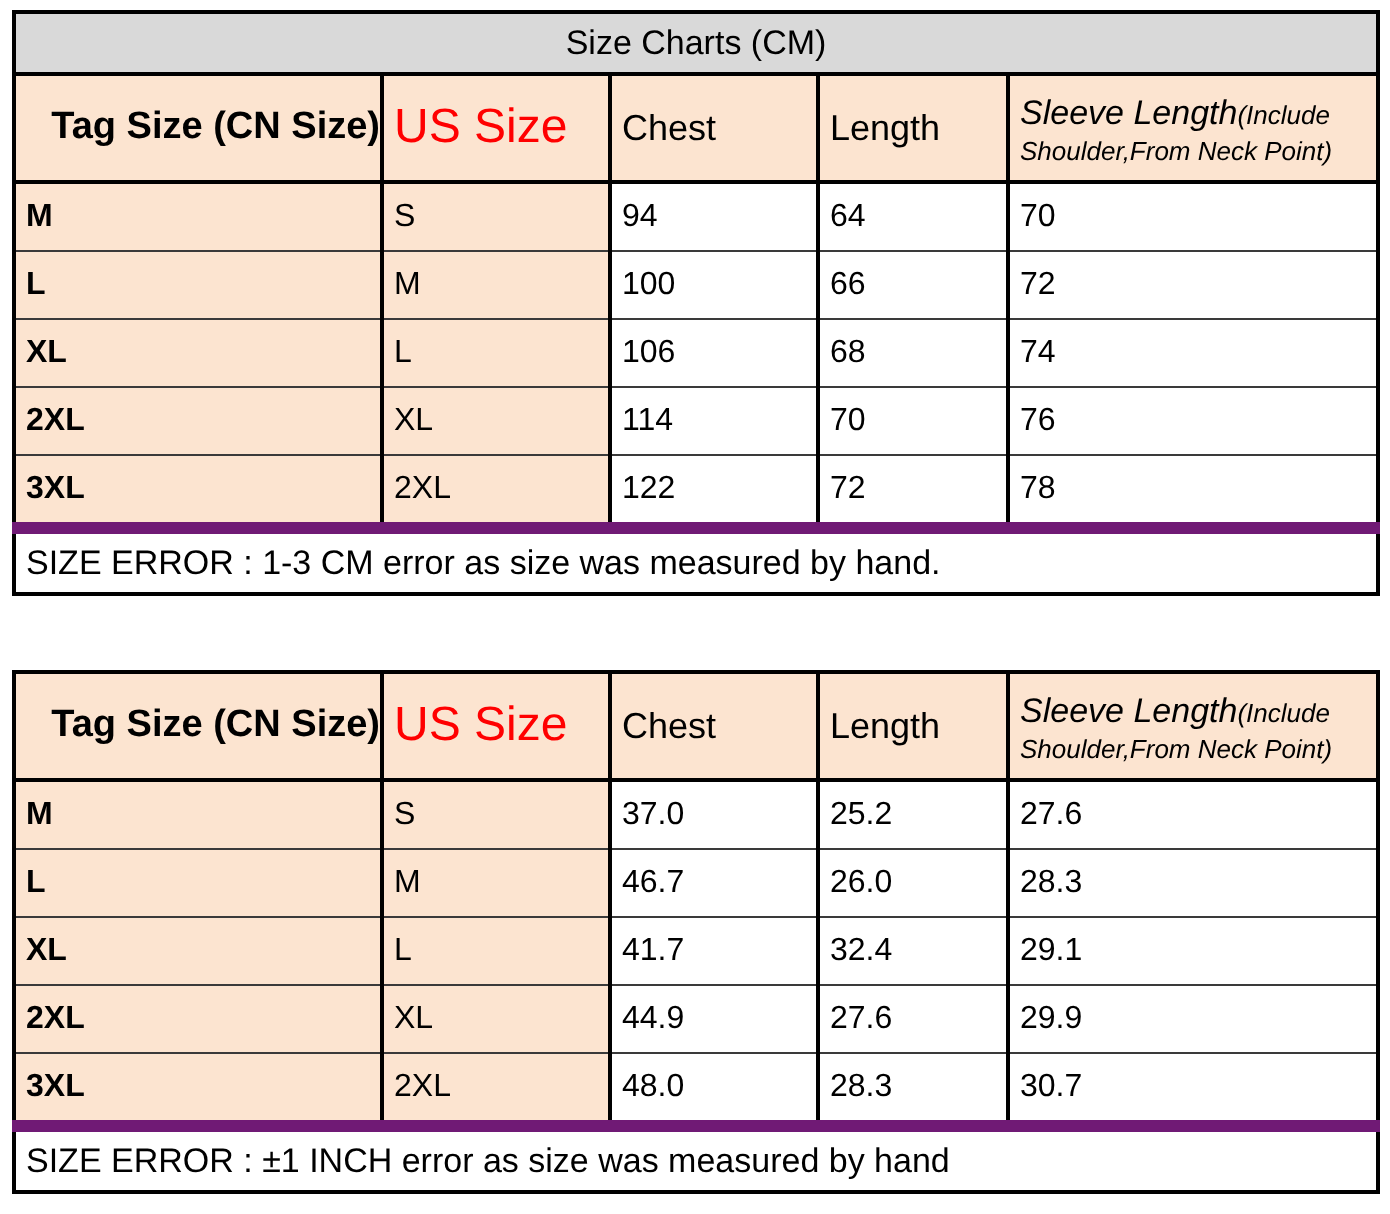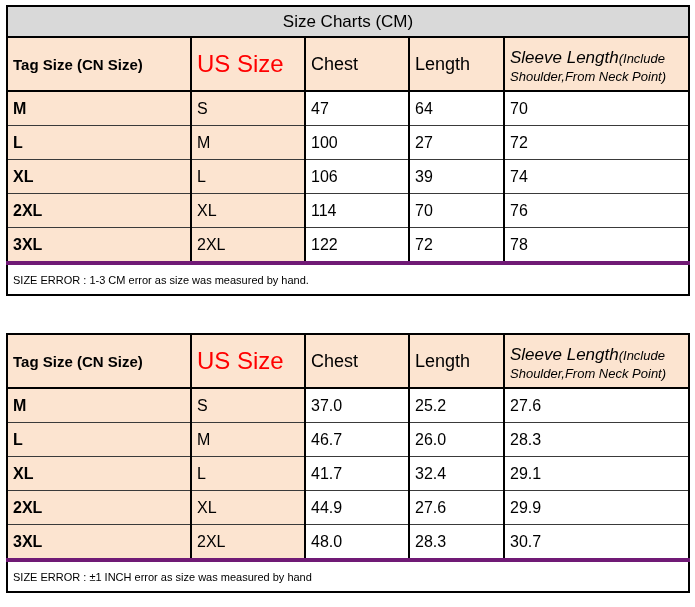--- a/index.html
+++ b/index.html
@@ -49,21 +49,21 @@
     padding: 0;
   }
 
   
   .header-row th {
     height: 48px;
     background: var(--header-fill, #fce4d0);
     font-weight: 400;
     border-bottom: 2px solid #000000;
   }
-  .header-row .h-tag  { font-size: 15px; font-weight: 700; }
+  .header-row .h-tag  { font-size: 19px; font-weight: 700; text-align: right; }
   .header-row .h-us   { font-size: 24px; color: var(--us-size-text, #ff0000); }
   .header-row .h-chest, .header-row .h-length { font-size: 18px; margin-top: 10px; }
   .header-row .h-sleeve {
     white-space: normal;
     line-height: 1.12;
     padding-top: 4px;
     font-style: italic;
   }
   .sleeve-main { font-size: 17px; }
   .sleeve-sub  { font-size: 13px; }
@@ -74,22 +74,22 @@
     background: var(--header-fill, #fce4d0);
     font-weight: 700;
   }
   .data-row .c-us {
     background: var(--header-fill, #fce4d0);
   }
 
   
   .note-row td {
     height: 29px;
-    font-size: 11px;
-    border-top: 4px solid #701a75;
+    font-size: 17px;
+    border-top: 6px solid #701a75;
   }
 </style>
 </head>
 <body>
 
 <div class="page">
 
   <table class="size-table first">
     <colgroup>
       <col style="width:184px">
@@ -107,36 +107,36 @@
         <th class="h-us">US Size</th>
         <th class="h-chest">Chest</th>
         <th class="h-length">Length</th>
         <th class="h-sleeve"><span class="sleeve-main">Sleeve Length</span><span class="sleeve-sub">(Include Shoulder,From Neck Point)</span></th>
       </tr>
     </thead>
     <tbody>
       <tr class="data-row">
         <td class="c-tag">M</td>
         <td class="c-us">S</td>
-        <td>47</td>
+        <td>94</td>
         <td>64</td>
         <td>70</td>
       </tr>
       <tr class="data-row">
         <td class="c-tag">L</td>
         <td class="c-us">M</td>
         <td>100</td>
-        <td>27</td>
+        <td>66</td>
         <td>72</td>
       </tr>
       <tr class="data-row">
         <td class="c-tag">XL</td>
         <td class="c-us">L</td>
         <td>106</td>
-        <td>39</td>
+        <td>68</td>
         <td>74</td>
       </tr>
       <tr class="data-row">
         <td class="c-tag">2XL</td>
         <td class="c-us">XL</td>
         <td>114</td>
         <td>70</td>
         <td>76</td>
       </tr>
       <tr class="data-row">

